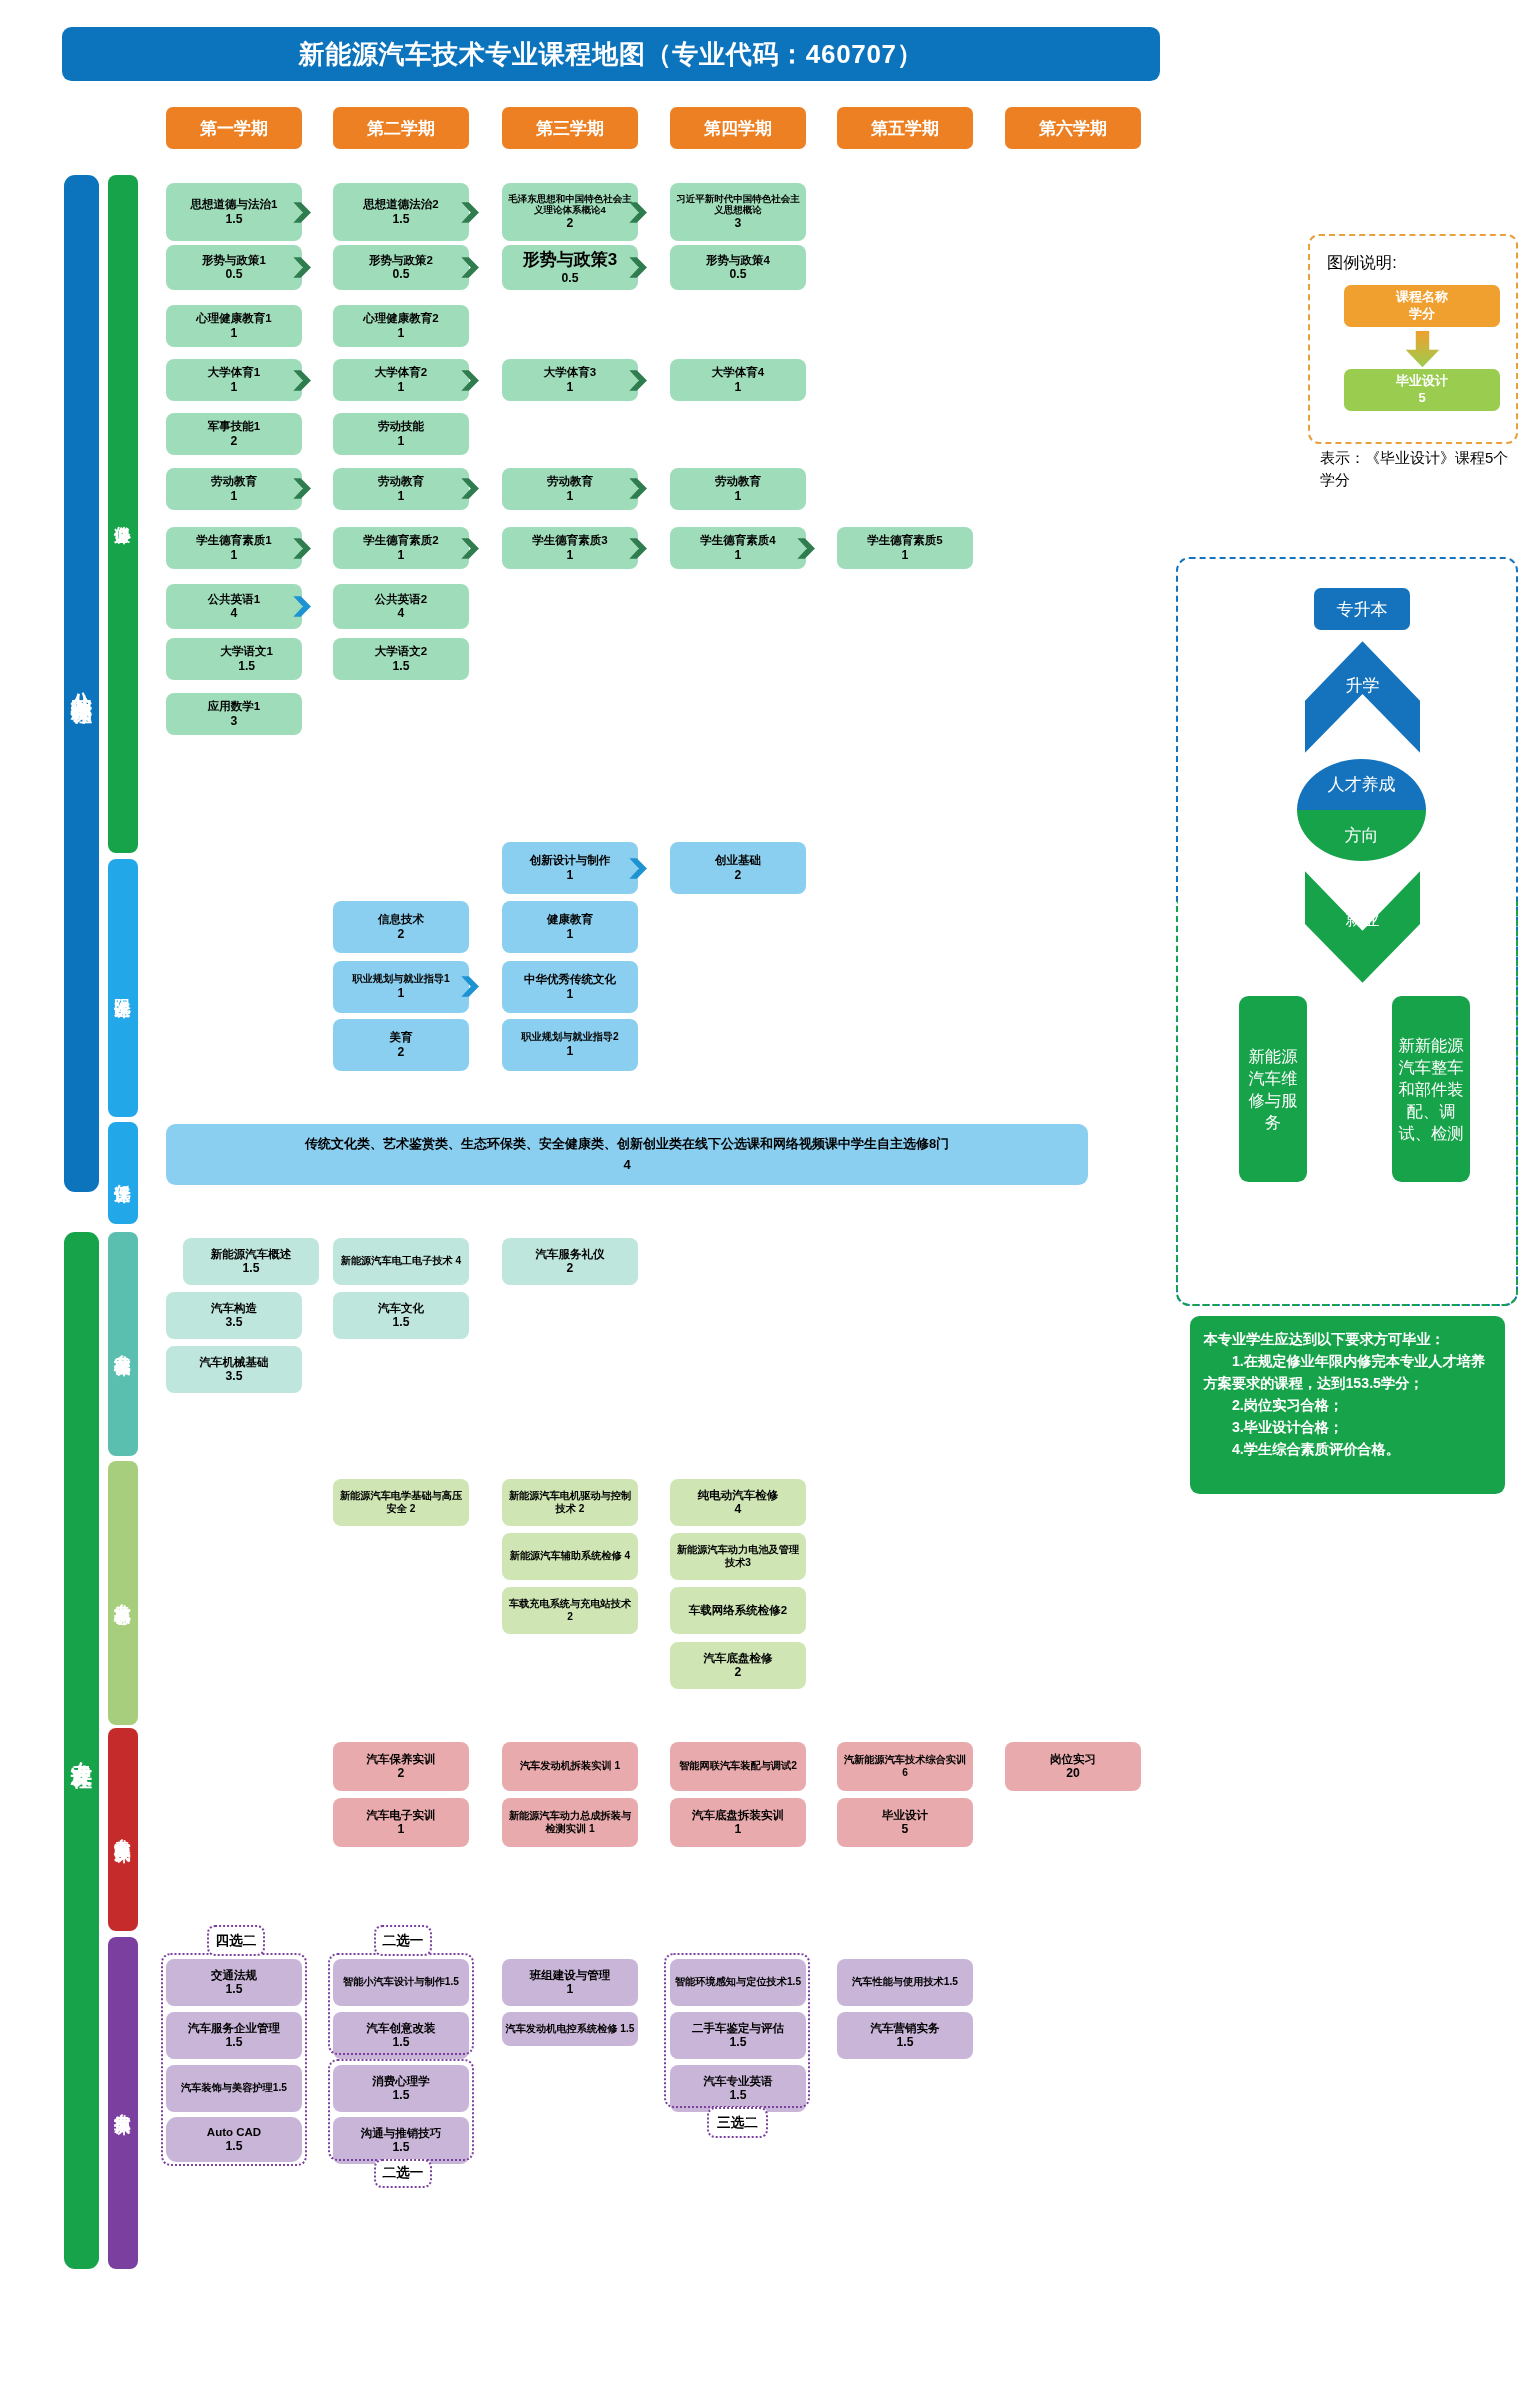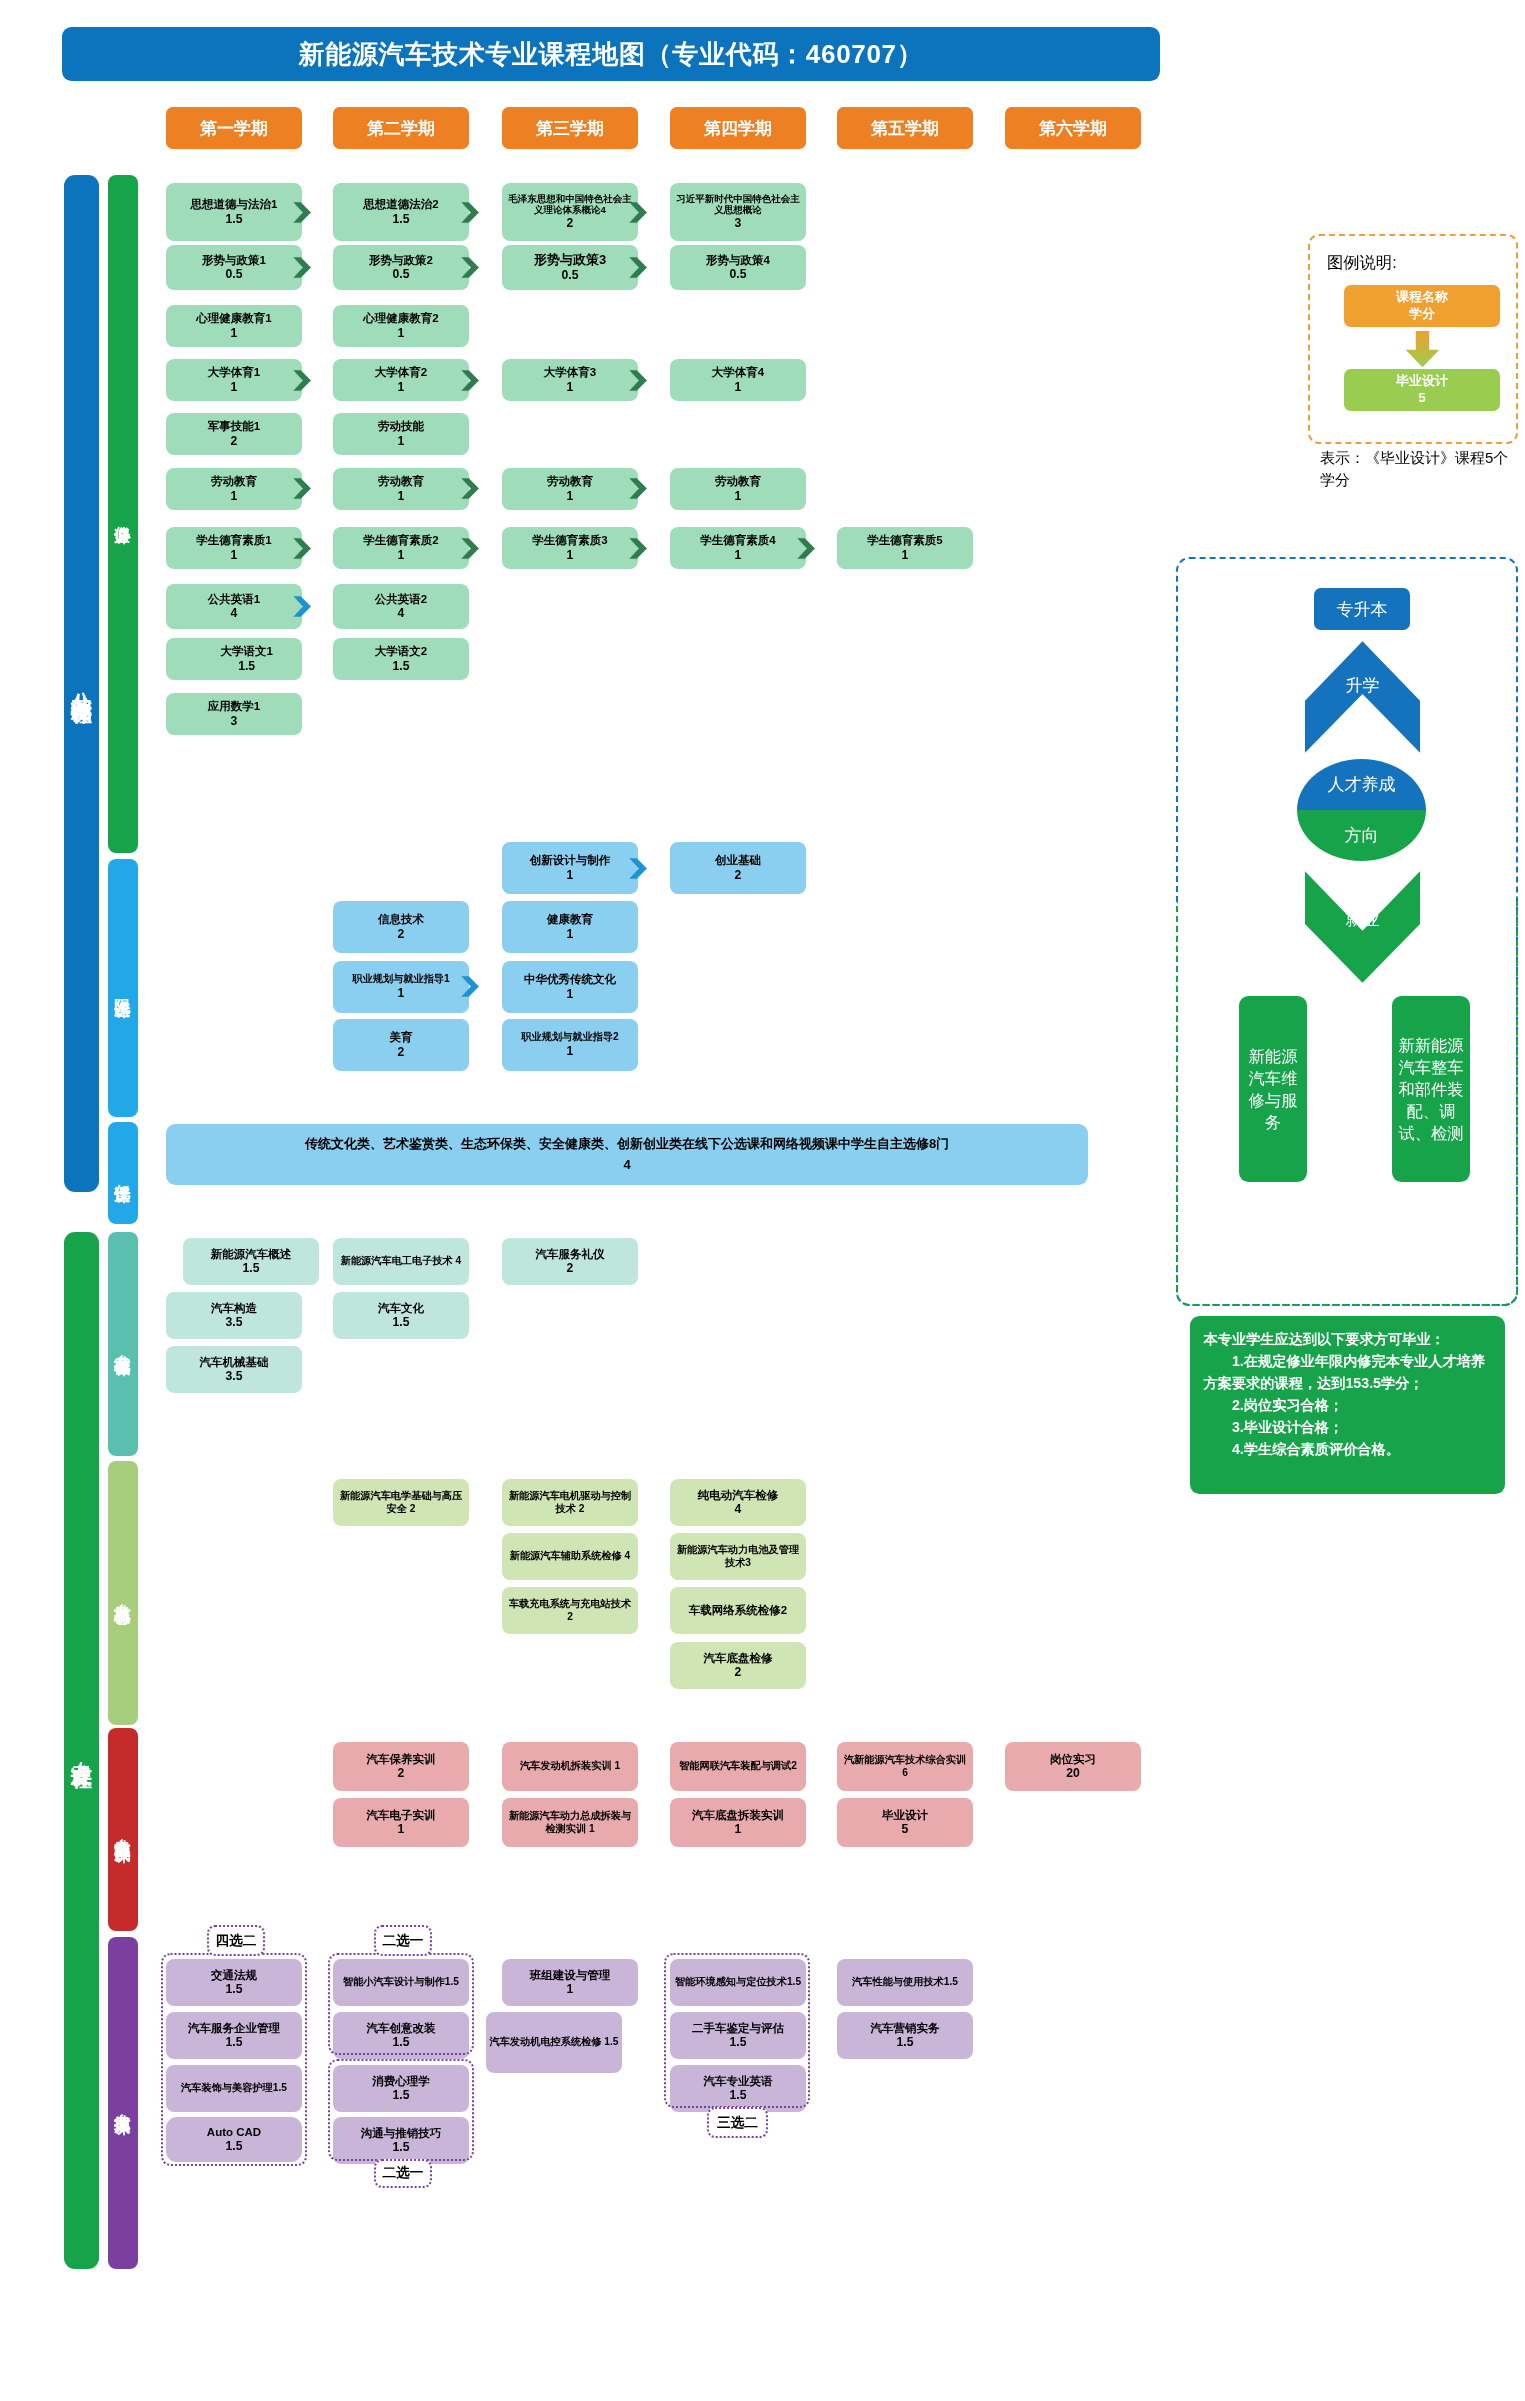--- a/index.html
+++ b/index.html
@@ -230,21 +230,21 @@
     <div class="abs card c-green" style="left: 333px; top: 245px; width: 136px; height: 45px;">
       <div class="nm" style="font-size: 11.5px;">形势与政策2</div>
       <div class="cr">0.5</div>
     </div>
     <div class="abs arrow" style="left: 460px; top: 256px;">
       <svg width="20.3" height="23" viewBox="0 0 30 34">
         <polygon points="2,2 16,17 2,32 13,32 28,17 13,2" fill="#2F7D4F"></polygon>
       </svg>
     </div>
     <div class="abs card c-green" style="left: 502px; top: 245px; width: 136px; height: 45px;">
-      <div class="nm" style="font-size: 13px;">形势与政策3</div>
+      <div class="nm" style="font-size: 17px;">形势与政策3</div>
       <div class="cr">0.5</div>
     </div>
     <div class="abs arrow" style="left: 628px; top: 256px;">
       <svg width="20.3" height="23" viewBox="0 0 30 34">
         <polygon points="2,2 16,17 2,32 13,32 28,17 13,2" fill="#2F7D4F"></polygon>
       </svg>
     </div>
     <div class="abs card c-green" style="left: 670px; top: 245px; width: 136px; height: 45px;">
       <div class="nm" style="font-size: 11.5px;">形势与政策4</div>
       <div class="cr">0.5</div>
@@ -564,21 +564,21 @@
       <div class="cr">1.5</div>
     </div>
     <div class="abs grp" style="left: 328px; top: 1953px; width: 146px; height: 102px;"></div>
     <div class="abs grp-tab" style="left: 374px; top: 1925px; width: 58px; height: 31px;">二选一</div>
     <div class="abs grp" style="left: 328px; top: 2059px; width: 146px; height: 102px;"></div>
     <div class="abs grp-tab" style="left: 374px; top: 2159px; width: 58px; height: 28.5px;">二选一</div>
     <div class="abs card c-purple" style="left: 502px; top: 1959px; width: 136px; height: 47px;">
       <div class="nm" style="font-size: 11.5px;">班组建设与管理</div>
       <div class="cr">1</div>
     </div>
-    <div class="abs card c-purple" style="left: 486px; top: 2012px; width: 136px; height: 61px;">
+    <div class="abs card c-purple" style="left: 502px; top: 2012px; width: 136px; height: 34px;">
       <div class="nm" style="font-size: 10.2px;">汽车发动机电控系统检修 1.5</div>
     </div>
     <div class="abs card c-purple" style="left: 670px; top: 1959px; width: 136px; height: 47px;">
       <div class="nm" style="font-size: 10.2px;">智能环境感知与定位技术1.5</div>
     </div>
     <div class="abs card c-purple" style="left: 670px; top: 2012px; width: 136px; height: 47px;">
       <div class="nm" style="font-size: 11.5px;">二手车鉴定与评估</div>
       <div class="cr">1.5</div>
     </div>
     <div class="abs card c-purple" style="left: 670px; top: 2065px; width: 136px; height: 47px;">

